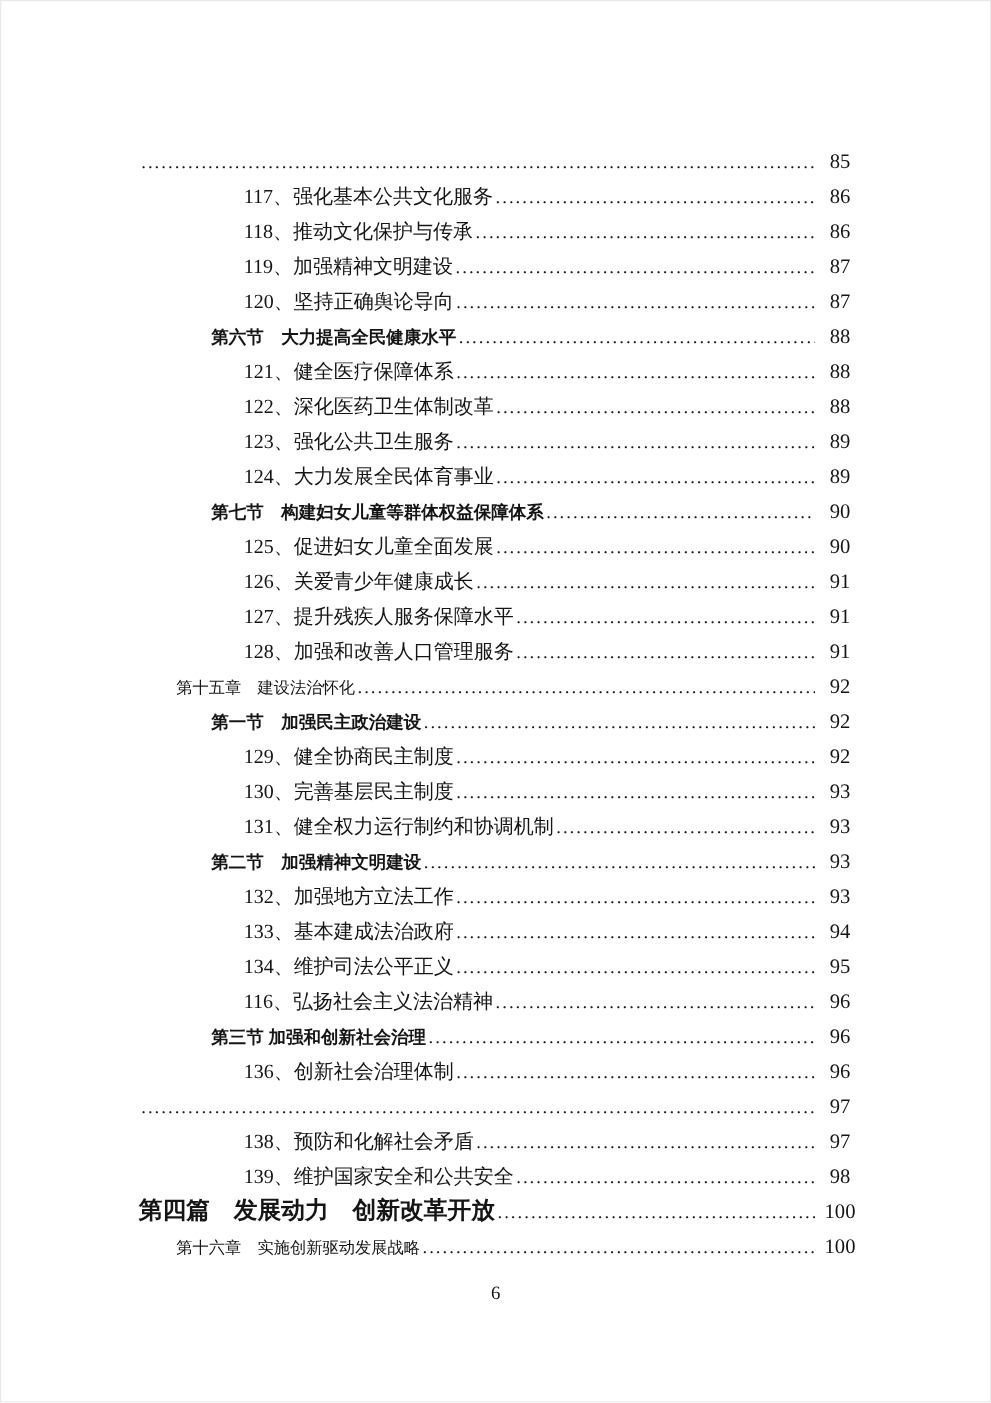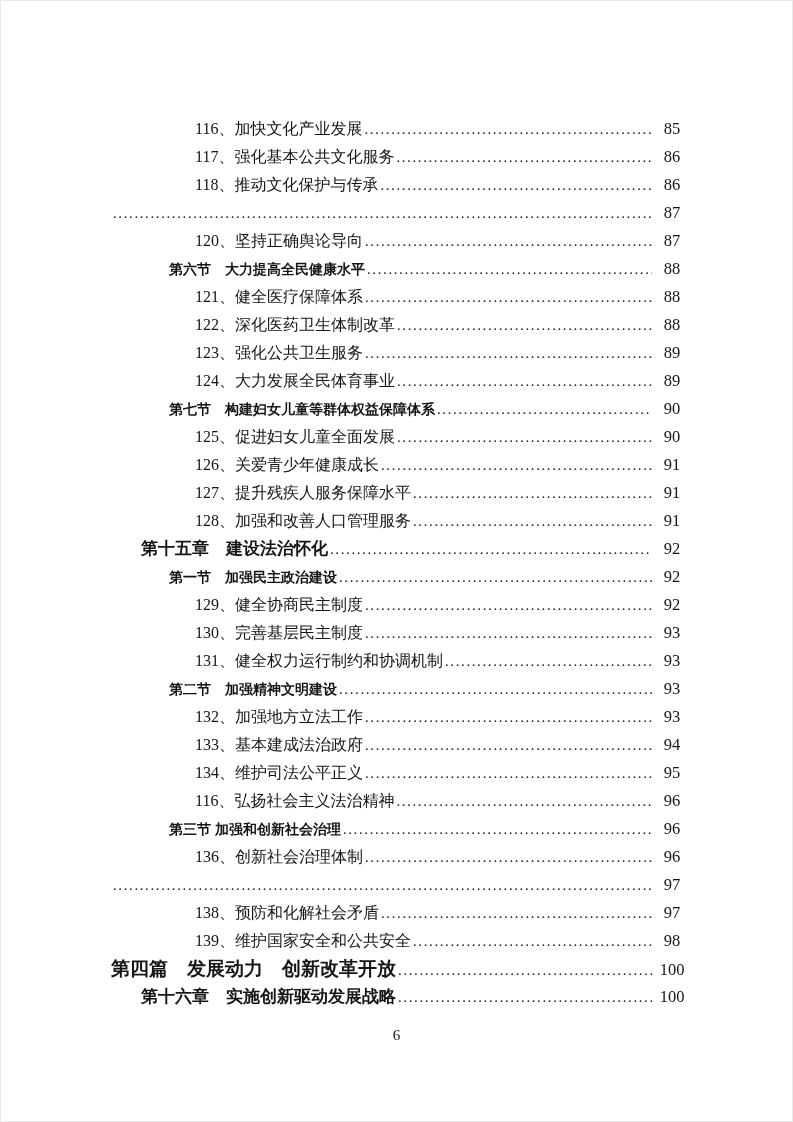--- a/index.html
+++ b/index.html
@@ -43,22 +43,22 @@
   
   .lvl-section .label {
     font-family: Liberation Sans, sans-serif;
     font-size: 14px;
     font-weight: bold;
     padding-left: 58px;
   }
   
   .lvl-chapter .label {
     font-family: "Liberation Sans", "DejaVu Sans", sans-serif;
-    font-size: 17px;
-    font-weight: bold;
+    font-size: 13px;
+    font-weight: normal;
     padding-left: 30px;
   }
   
   .lvl-part .label {
     font-family: "Liberation Serif", "DejaVu Serif", serif;
     font-size: 19px;
     font-weight: bold;
     padding-left: 0;
     text-align: center;
   }
@@ -93,35 +93,35 @@
     font-size: 15px;
     color: #151515;
   }
 </style>
 </head>
 <body>
 
 <div class="page">
   <div class="toc">
       <div class="row lvl-item">
-        <span class="label">116、加快文化产业发展</span>
         <span class="leader"></span>
         <span class="pnum">85</span>
       </div>
       <div class="row lvl-item">
         <span class="label">117、强化基本公共文化服务</span>
         <span class="leader"></span>
         <span class="pnum">86</span>
       </div>
       <div class="row lvl-item">
         <span class="label">118、推动文化保护与传承</span>
         <span class="leader"></span>
         <span class="pnum">86</span>
       </div>
       <div class="row lvl-item">
+        <span class="label">119、加强精神文明建设</span>
         <span class="leader"></span>
         <span class="pnum">87</span>
       </div>
       <div class="row lvl-item">
         <span class="label">120、坚持正确舆论导向</span>
         <span class="leader"></span>
         <span class="pnum">87</span>
       </div>
       <div class="row lvl-section">
         <span class="label">第六节　大力提高全民健康水平</span>

